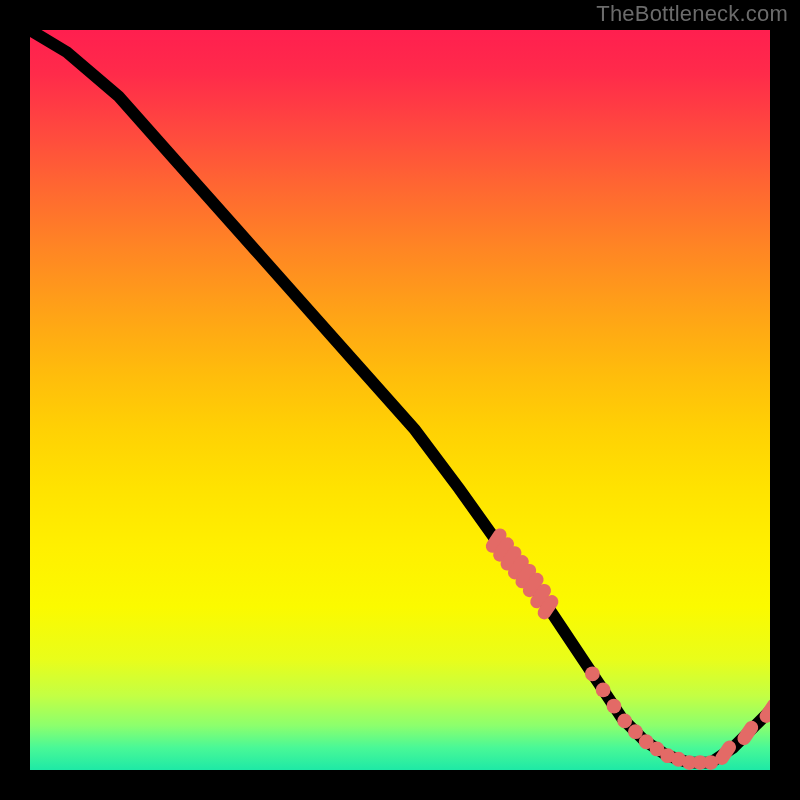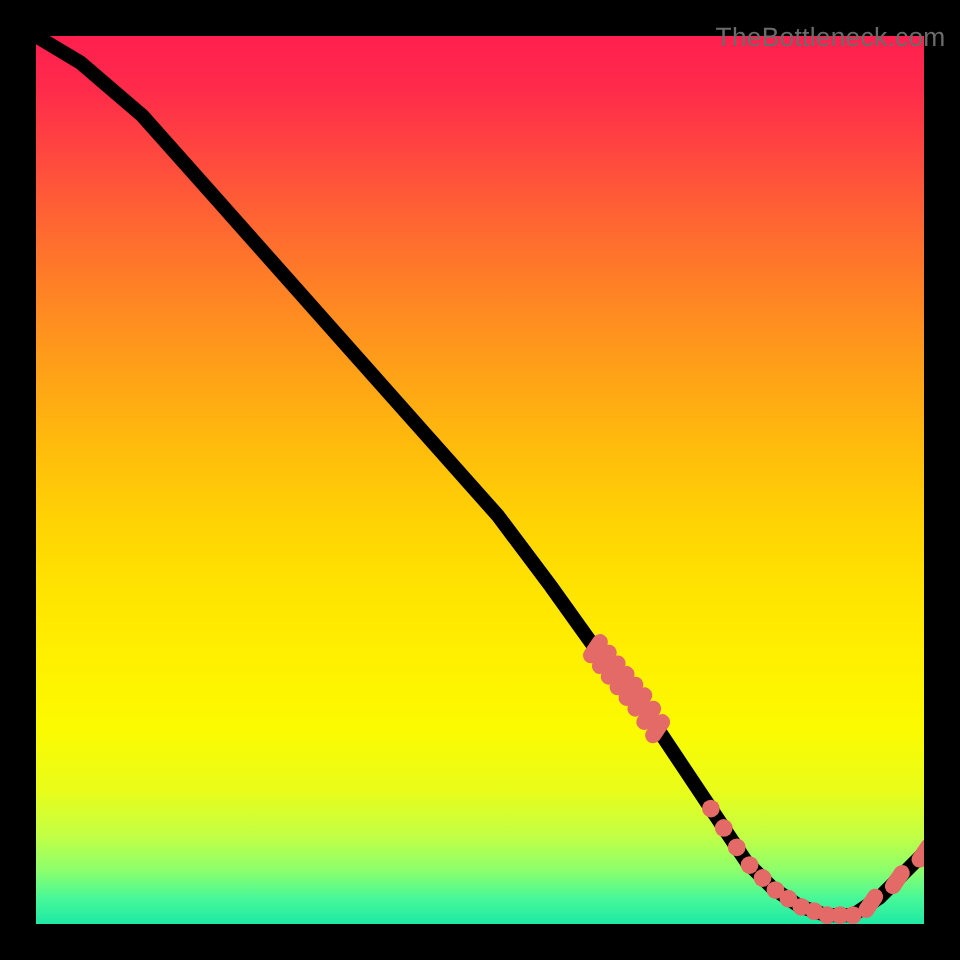--- a/index.html
+++ b/index.html
@@ -12,21 +12,21 @@
     font-family: Arial, Helvetica, sans-serif;
   }
   .wrap {
     position: relative;
     width: 800px;
     height: 800px;
     background: #000000;
   }
   .watermark {
     position: absolute;
-    top: 18px;
+    top: 1px;
     right: 12px;
     color: #6b6b6b;
     font-size: 22px;
     font-weight: 400;
     letter-spacing: 0.2px;
     z-index: 30;
     user-select: none;
   }
   .plot {
     position: absolute;

